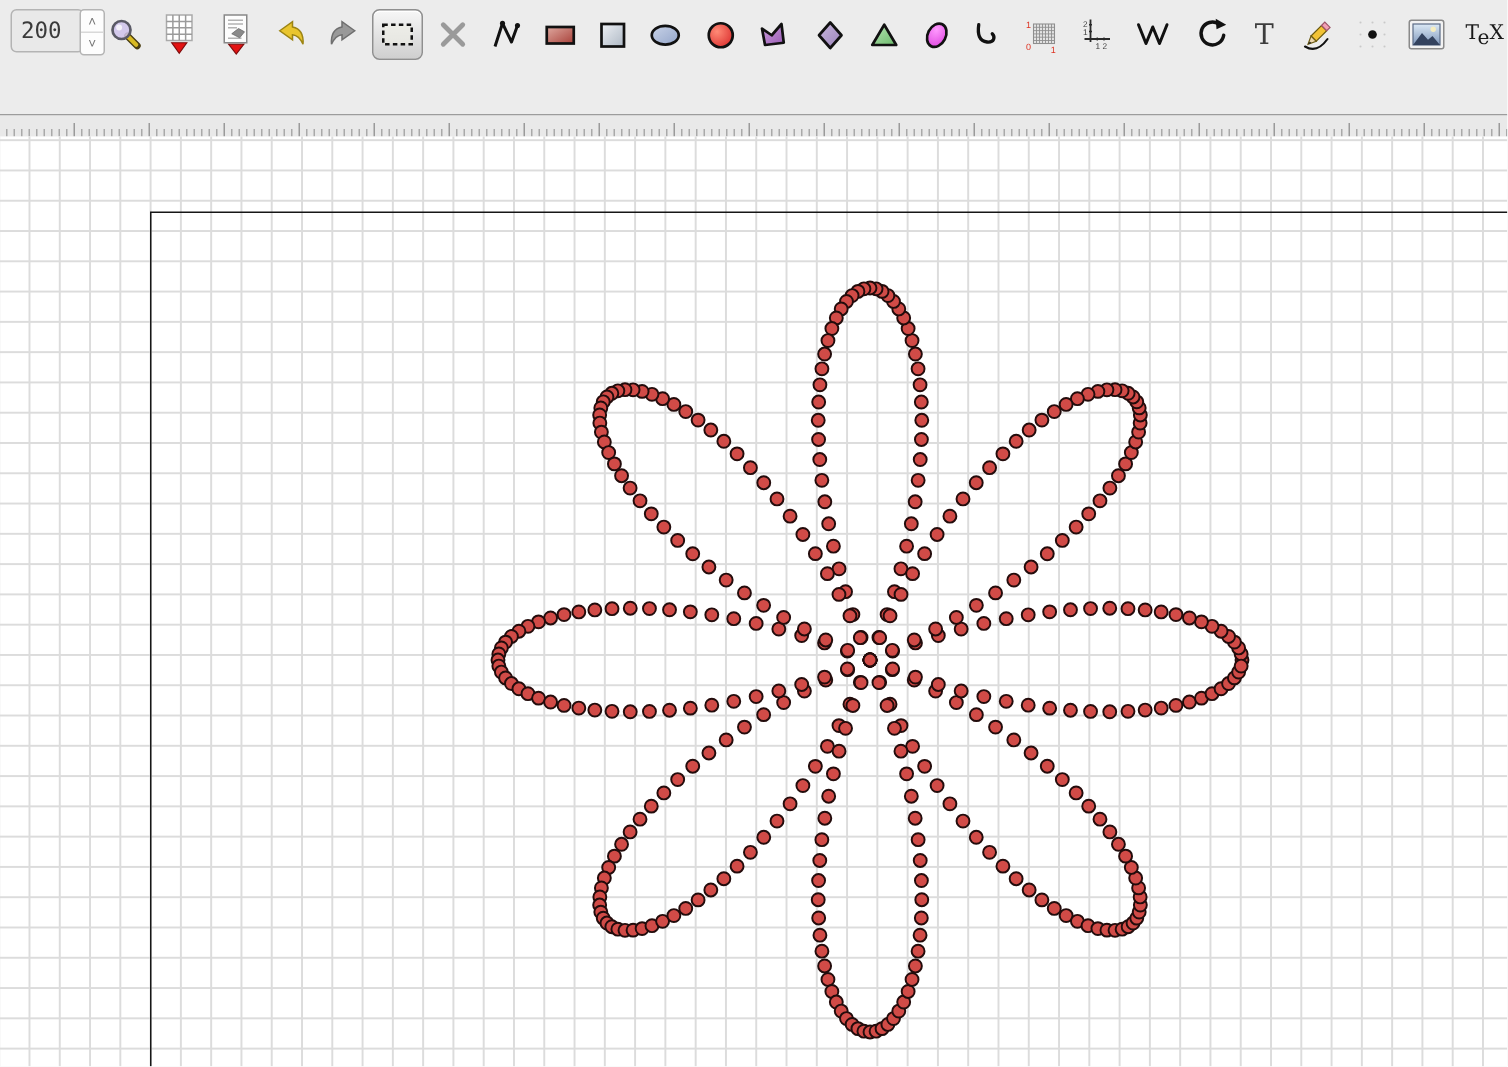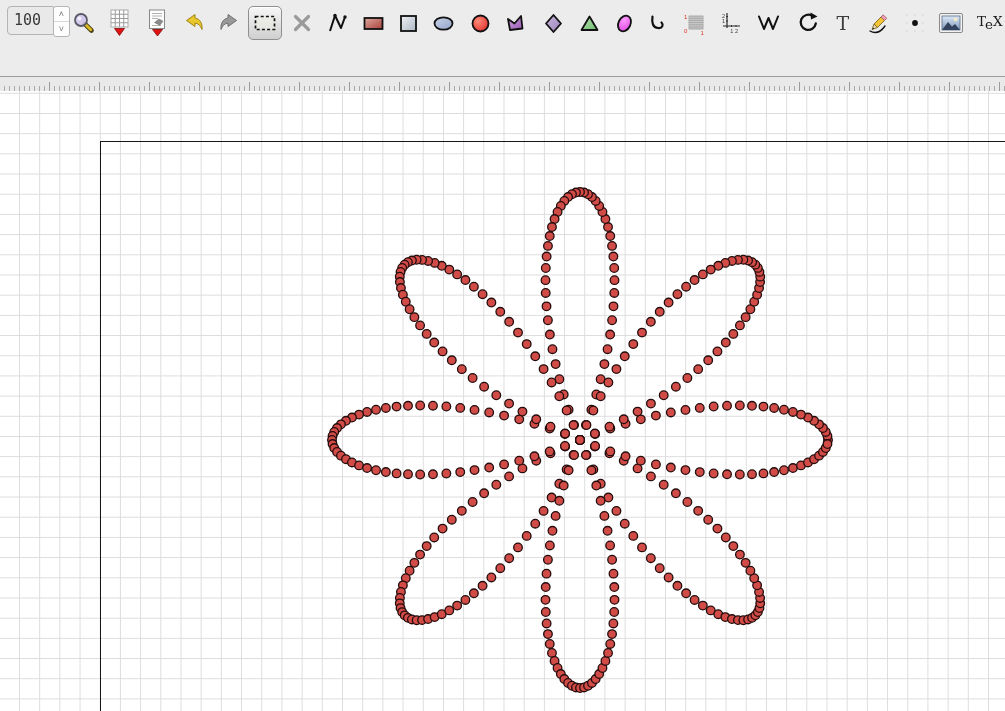--- a/index.html
+++ b/index.html
@@ -29,21 +29,21 @@
   .page{position:absolute;border:1.6px solid #161616;background:transparent;}
   #figure{position:absolute;left:0;top:0;}
 </style>
 </head>
 <body>
 
 <div class="app">
 
   <div class="topbar">
     <div class="zoom-field">
-      <span>100</span>
+      <span>200</span>
     </div>
     <div class="spinner">
       <div class="spin-btn up">˄</div>
       <div class="spin-btn">˅</div>
     </div>
     <div id="tool-buttons">
         <div class="tool-btn" style="left: 67px;">
           <span class="ic">
             <svg width="24" height="24" viewBox="0 0 24 24">
   <line x1="13" y1="13" x2="19.5" y2="19.5" stroke="#4a3e12" stroke-width="4.6" stroke-linecap="round"></line>

